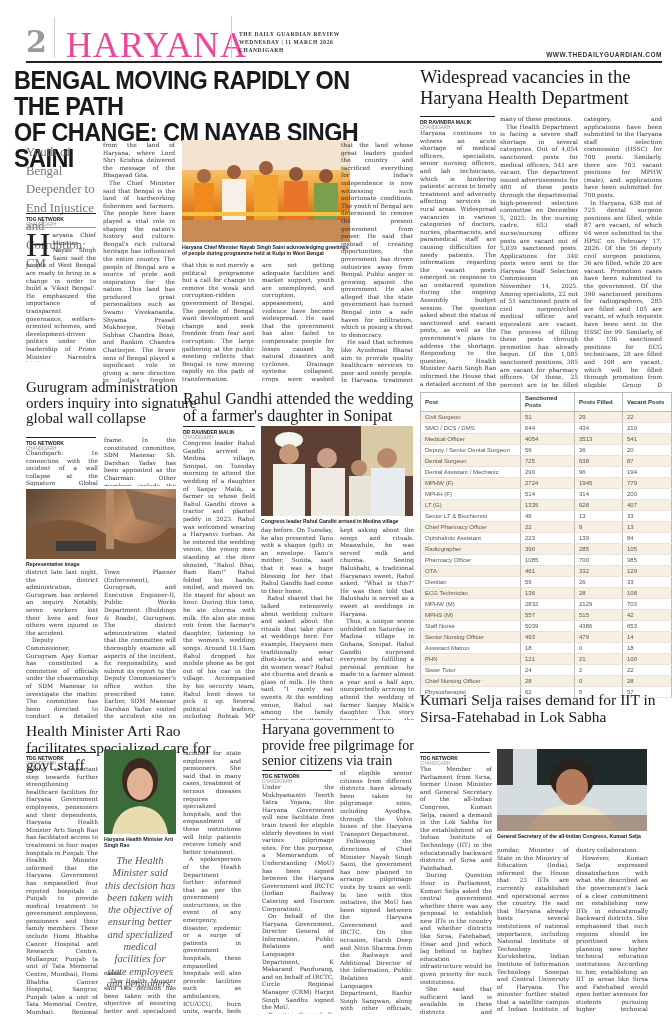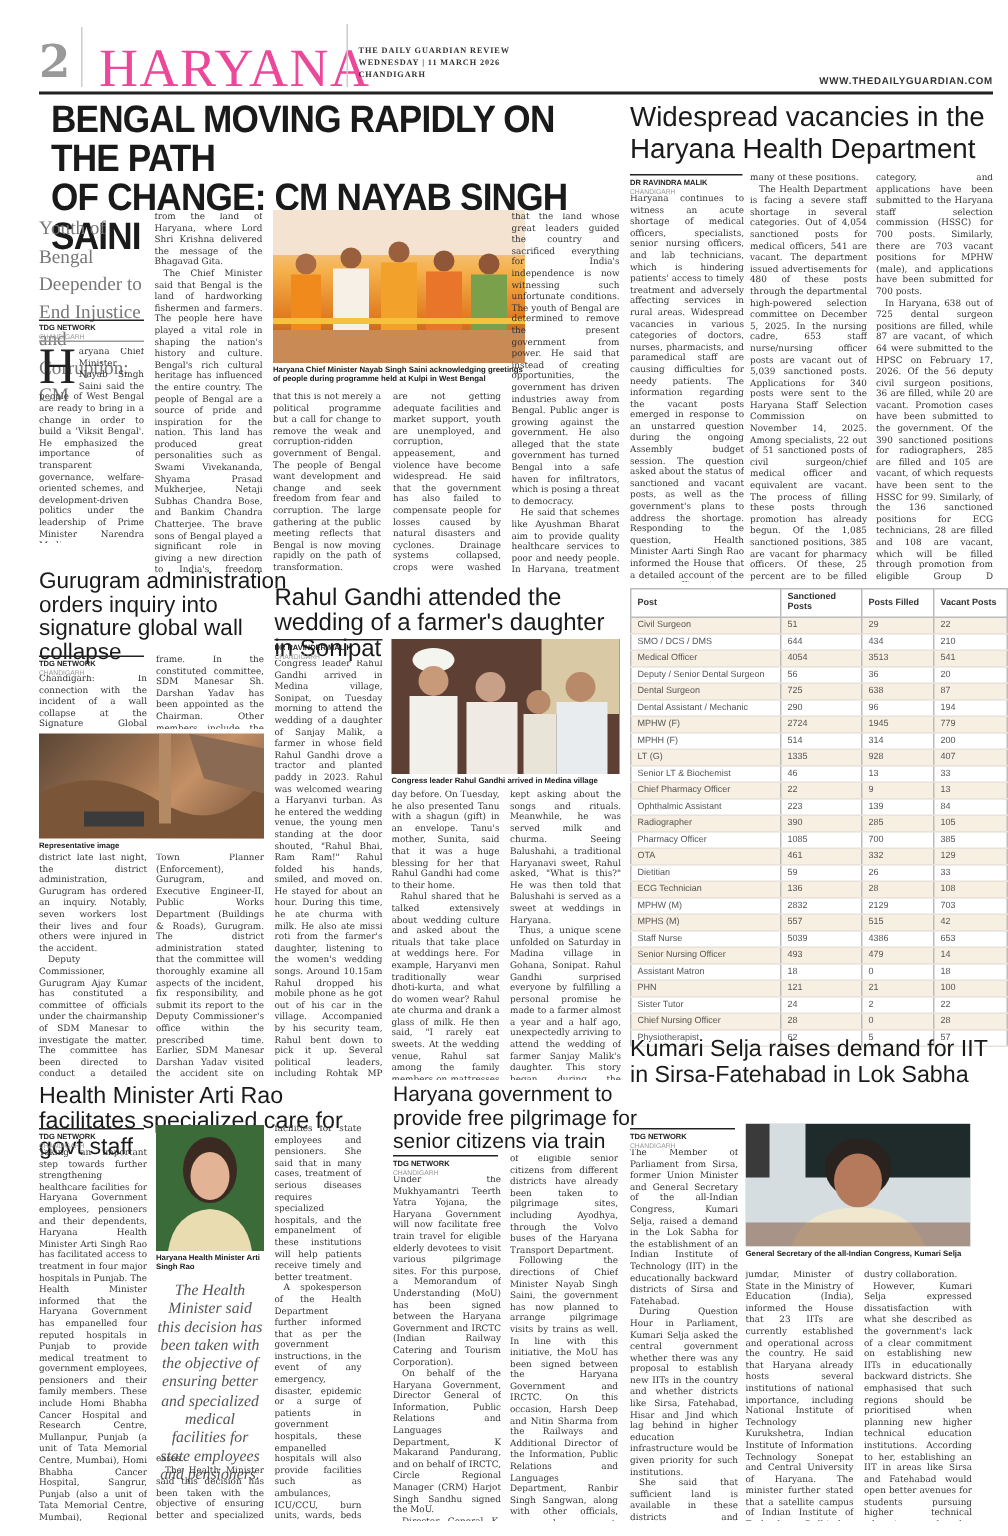--- a/index.html
+++ b/index.html
@@ -7,21 +7,21 @@
 .abs{position:absolute}
 .masthead{left:26px;top:10px;width:646px;height:52px}
 .pagenum{position:absolute;left:0;top:14px;font-family:"DejaVu Serif",serif;font-size:30px;font-weight:bold;color:#999}
 .vbar1{position:absolute;left:28px;top:8px;width:1px;height:40px;background:#ccc}
 .paper{position:absolute;left:40px;top:14px;font-family:"Liberation Serif",serif;font-size:36px;letter-spacing:1px;color:#ec4899}
 .vbar2{position:absolute;left:205px;top:6px;width:1px;height:42px;background:#ccc}
 .meta{position:absolute;left:213px;top:20px;font-family:"Liberation Serif",serif;font-size:5.5px;font-weight:bold;letter-spacing:.6px;line-height:8px;color:#333}
 .url{position:absolute;right:10px;top:41px;font-family:"Liberation Sans",sans-serif;font-size:6.5px;font-weight:bold;letter-spacing:.5px;color:#333}
 .topline{left:26px;top:61px;width:636px;height:2px;background:#222}
 h1.bigh{font-family:"Liberation Sans",sans-serif;font-weight:bold;font-size:25.5px;line-height:26px;letter-spacing:-.6px;color:#1a1a1a;transform:scaleX(.92);transform-origin:left}
-.serifh{font-family:Liberation Sans, sans-serif;font-weight:normal;color:#1a1a1a}
+.serifh{font-family:Liberation Serif, serif;font-weight:normal;color:#1a1a1a}
 .deck{font-family:"Liberation Serif",serif;font-size:19.5px;line-height:26px;color:#777}
 .byline{font-family:"Liberation Sans",sans-serif;font-size:5px;font-weight:bold;color:#222;border-top:1.5px solid #222;padding-top:2px}
 .byline span{display:block;font-weight:normal;color:#999;font-size:4.5px}
 .col{font-size:5.9px;line-height:7.6px;color:#333;text-align:justify;hyphens:auto;overflow:hidden}
 .col p{text-indent:6px}
 .photo{overflow:hidden}
 .cap{font-family:"Liberation Sans",sans-serif;font-size:5.2px;font-weight:bold;line-height:6.4px;color:#222}
 .dropcap{float:left;font-family:"Liberation Serif",serif;font-size:34px;line-height:26px;margin-right:2px;color:#222}
 table.vac{border-collapse:collapse;width:252px;font-family:"Liberation Sans",sans-serif;font-size:6px;color:#555}
 table.vac th{font-weight:bold;color:#333;text-align:left;padding:2px 4px;border:1px solid #bbb;line-height:7px;font-size:6px;background:#fff}
@@ -39,21 +39,21 @@
   <div class="vbar2"></div>
   <div class="meta">
     <div>THE DAILY GUARDIAN REVIEW</div>
     <div>WEDNESDAY | 11 MARCH 2026</div>
     <div>CHANDIGARH</div>
   </div>
   <div class="url">WWW.THEDAILYGUARDIAN.COM</div>
 </div>
 <div class="abs topline"></div>
 
-<div class="abs" style="left:34px;top:67px;width:385px">
+<div class="abs" style="left:14px;top:67px;width:385px">
   <h1 class="bigh">BENGAL MOVING RAPIDLY ON THE PATH</h1>
   <h1 class="bigh">OF CHANGE: CM NAYAB SINGH SAINI</h1>
 </div>
 <div class="abs deck" style="left:26px;top:143px;width:70px;font-size:12.8px;line-height:18.5px">Youth of Bengal Deepender to End Injustice and Corruption: CM</div>
 <div class="abs byline" style="left:26px;top:213px;width:70px">
     <div>TDG NETWORK</div>
     <span>CHANDIGARH</span>
   </div>
 <div class="abs" style="left:26px;top:227px;width:70px;height:1px;background:#999"></div>
 <div class="abs col" style="left:26px;top:232px;width:70px;height:130px">

